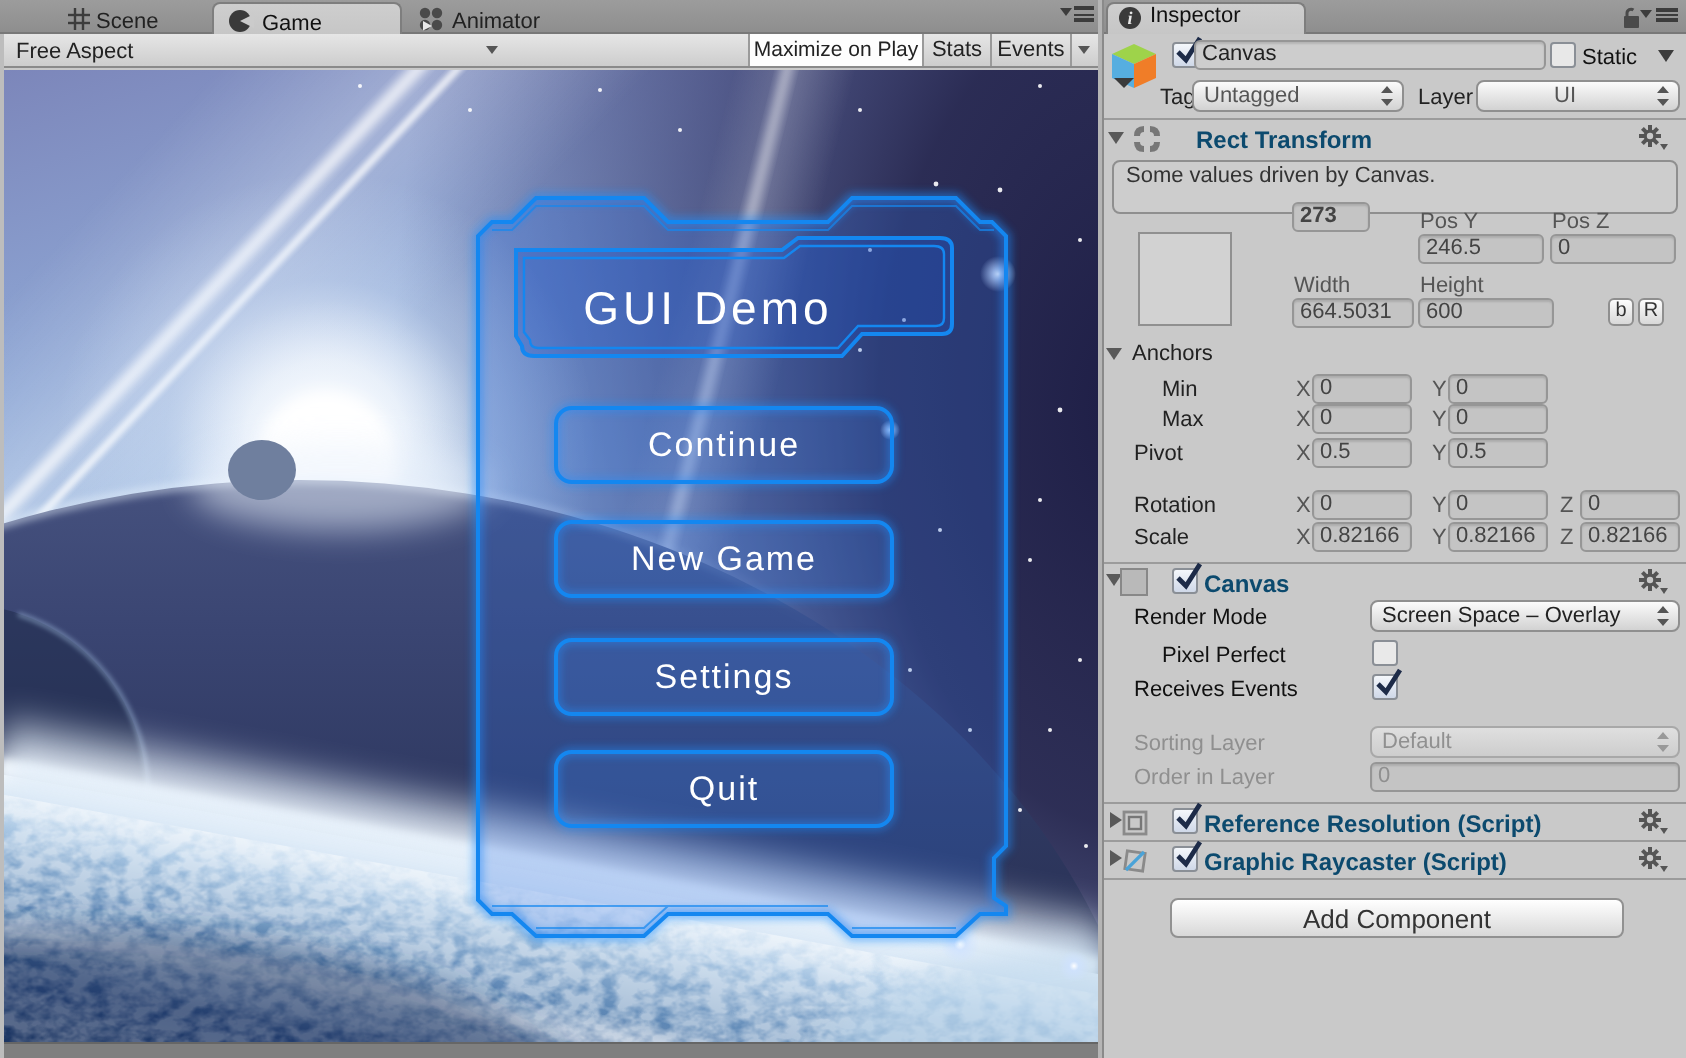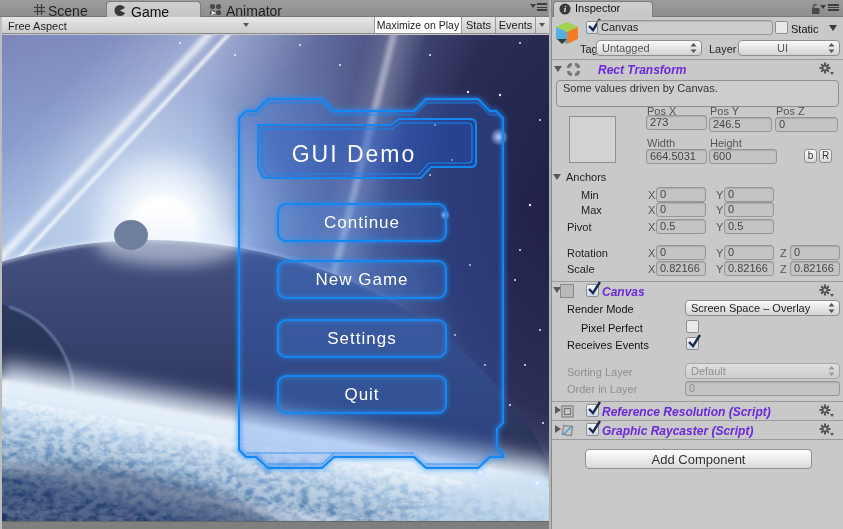--- a/index.html
+++ b/index.html
@@ -2,31 +2,31 @@
 <html><head>
 <meta charset="utf-8">
 <style>
   * { margin:0; padding:0; box-sizing:border-box; }
   html,body { width:843px; height:529px; overflow:hidden; }
   body { font-family:"Liberation Sans", sans-serif; }
   #root { position:relative; width:843px; height:529px; background:#c9c9c9; }
   
   #game { position:absolute; left:0; top:0; width:549px; height:529px; }
   .tabbar { position:absolute; left:0; top:0; right:0; height:17px; background:linear-gradient(#9c9c9c,#8e8e8e); border-bottom:1px solid #787878; }
-  .tab { position:absolute; top:1px; height:16px; font-size:14px; color:#222; line-height:16px; }
+  .tab { position:absolute; top:1px; height:16px; font-size:11px; color:#222; line-height:16px; }
   .tab.active { background:linear-gradient(#cecece,#c6c6c6); border:1px solid #7e7e7e; border-bottom:none; border-radius:4px 4px 0 0; color:#111; }
   .toolbar { position:absolute; left:0; top:17px; right:0; height:17px; background:linear-gradient(#e6e6e6,#cdcdcd); border-bottom:1px solid #8a8a8a; font-size:11px; color:#222; }
   .tbtn { position:absolute; top:0; height:16px; line-height:16px; text-align:center; border-left:1px solid #9a9a9a; }
   #scene { position:absolute; left:0; top:35px; width:549px; height:486px; }
   #gbottom { position:absolute; left:0; top:521px; width:549px; height:8px; background:#7f7f7f; border-top:1px solid #666; }
   
   #insp { position:absolute; left:552px; top:0; width:291px; height:529px; background:#c9c9c9; font-size:11px; color:#111; }
   #insp .sep { position:absolute; left:0; width:291px; height:1px; background:#9b9b9b; }
   .lbl { position:absolute; color:#333; }
-  .boldlbl { position:absolute; font-weight:bold; color:#6d28d9;font-style:italic; }
+  .boldlbl { position:absolute; font-weight:bold; color:#0c4a6e; }
   .field { position:absolute; height:15px; background:#c4c4c4; border:1px solid #969696; border-radius:3px; color:#444; font-size:11px; line-height:13px; padding-left:3px; box-shadow:inset 0 1px 1px rgba(0,0,0,0.12); }
   .drop { position:absolute; height:16px; background:linear-gradient(#fbfbfb,#d2d2d2); border:1px solid #8f8f8f; border-radius:4px; font-size:11px; color:#222; line-height:14px; padding-left:5px; }
   .drop.dis { color:#909090; background:linear-gradient(#dfdfdf,#cdcdcd); border-color:#a8a8a8; }
   .stepper { position:absolute; right:4px; top:2px; width:7px; height:10px; }
   .cb { position:absolute; width:13px; height:13px; background:linear-gradient(#f4f7fb,#cfd8e8); border:1px solid #8a8f96; border-radius:2px; }
   .tri-r { width:0; height:0; border-left:6px solid #595959; border-top:4px solid transparent; border-bottom:4px solid transparent; position:absolute; }
   .tri-d { width:0; height:0; border-top:6px solid #595959; border-left:4px solid transparent; border-right:4px solid transparent; position:absolute; }
 </style>
 </head>
 <body>
@@ -327,21 +327,21 @@
         </g>
     </svg>
 
     <div style="position:absolute;left:4px;top:80px;width:283px;height:27px;border:1px solid #8f8f8f;border-radius:4px;background:#cdcdcd;font-size:11px;color:#333;line-height:15px;padding-left:6px;">Some values driven by Canvas.</div>
 
     <div style="position:absolute;left:17px;top:116px;width:47px;height:47px;background:#d2d2d2;border:1px solid #909090;"></div>
 
     <div class="lbl" style="left:95px;top:105px;color:#555;">Pos X</div>
     <div class="lbl" style="left:158px;top:105px;color:#555;">Pos Y</div>
     <div class="lbl" style="left:224px;top:105px;color:#555;">Pos Z</div>
-    <div class="field" style="left:94px;top:115px;width:61px;">273</div>
+    <div class="field" style="left:94px;top:101px;width:39px;font-weight:bold;">273</div>
     <div class="field" style="left:157px;top:117px;width:63px;">246.5</div>
     <div class="field" style="left:223px;top:117px;width:63px;">0</div>
     <div class="lbl" style="left:95px;top:137px;color:#555;">Width</div>
     <div class="lbl" style="left:158px;top:137px;color:#555;">Height</div>
     <div class="field" style="left:94px;top:149px;width:61px;">664.5031</div>
     <div class="field" style="left:157px;top:149px;width:68px;">600</div>
     <div style="position:absolute;left:252px;top:149px;width:13px;height:14px;background:linear-gradient(#fdfdfd,#d8d8d8);border:1px solid #8f8f8f;border-radius:3px;font-size:10px;text-align:center;line-height:12px;color:#333;">b</div>
     <div style="position:absolute;left:267px;top:149px;width:13px;height:14px;background:linear-gradient(#fdfdfd,#d8d8d8);border:1px solid #8f8f8f;border-radius:3px;font-size:10px;text-align:center;line-height:12px;color:#333;">R</div>
 
     <div class="tri-d" style="left:1px;top:174px;"></div>

